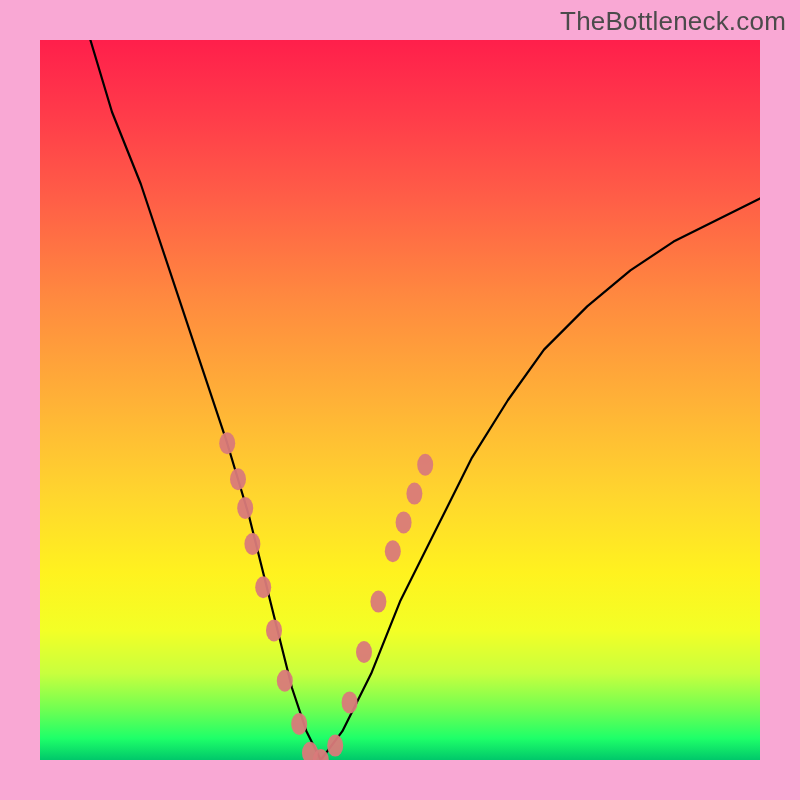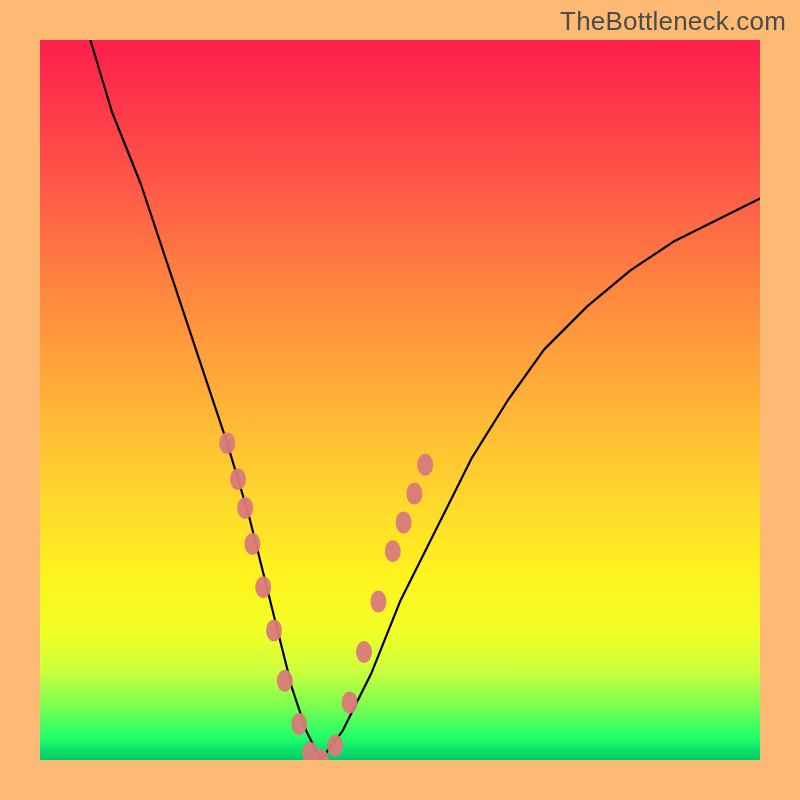--- a/index.html
+++ b/index.html
@@ -8,21 +8,21 @@
     width: 800px;
     height: 800px;
     background: #000;
     overflow: hidden;
     font-family: Arial, Helvetica, sans-serif;
   }
   .frame {
     position: relative;
     width: 800px;
     height: 800px;
-    background: #fdba74;
+    background: #f9a8d4;
   }
   .watermark {
     position: absolute;
     top: 6px;
     right: 14px;
     color: #4b4b4b;
     font-size: 26px;
     font-weight: 500;
     letter-spacing: 0.2px;
     z-index: 5;

